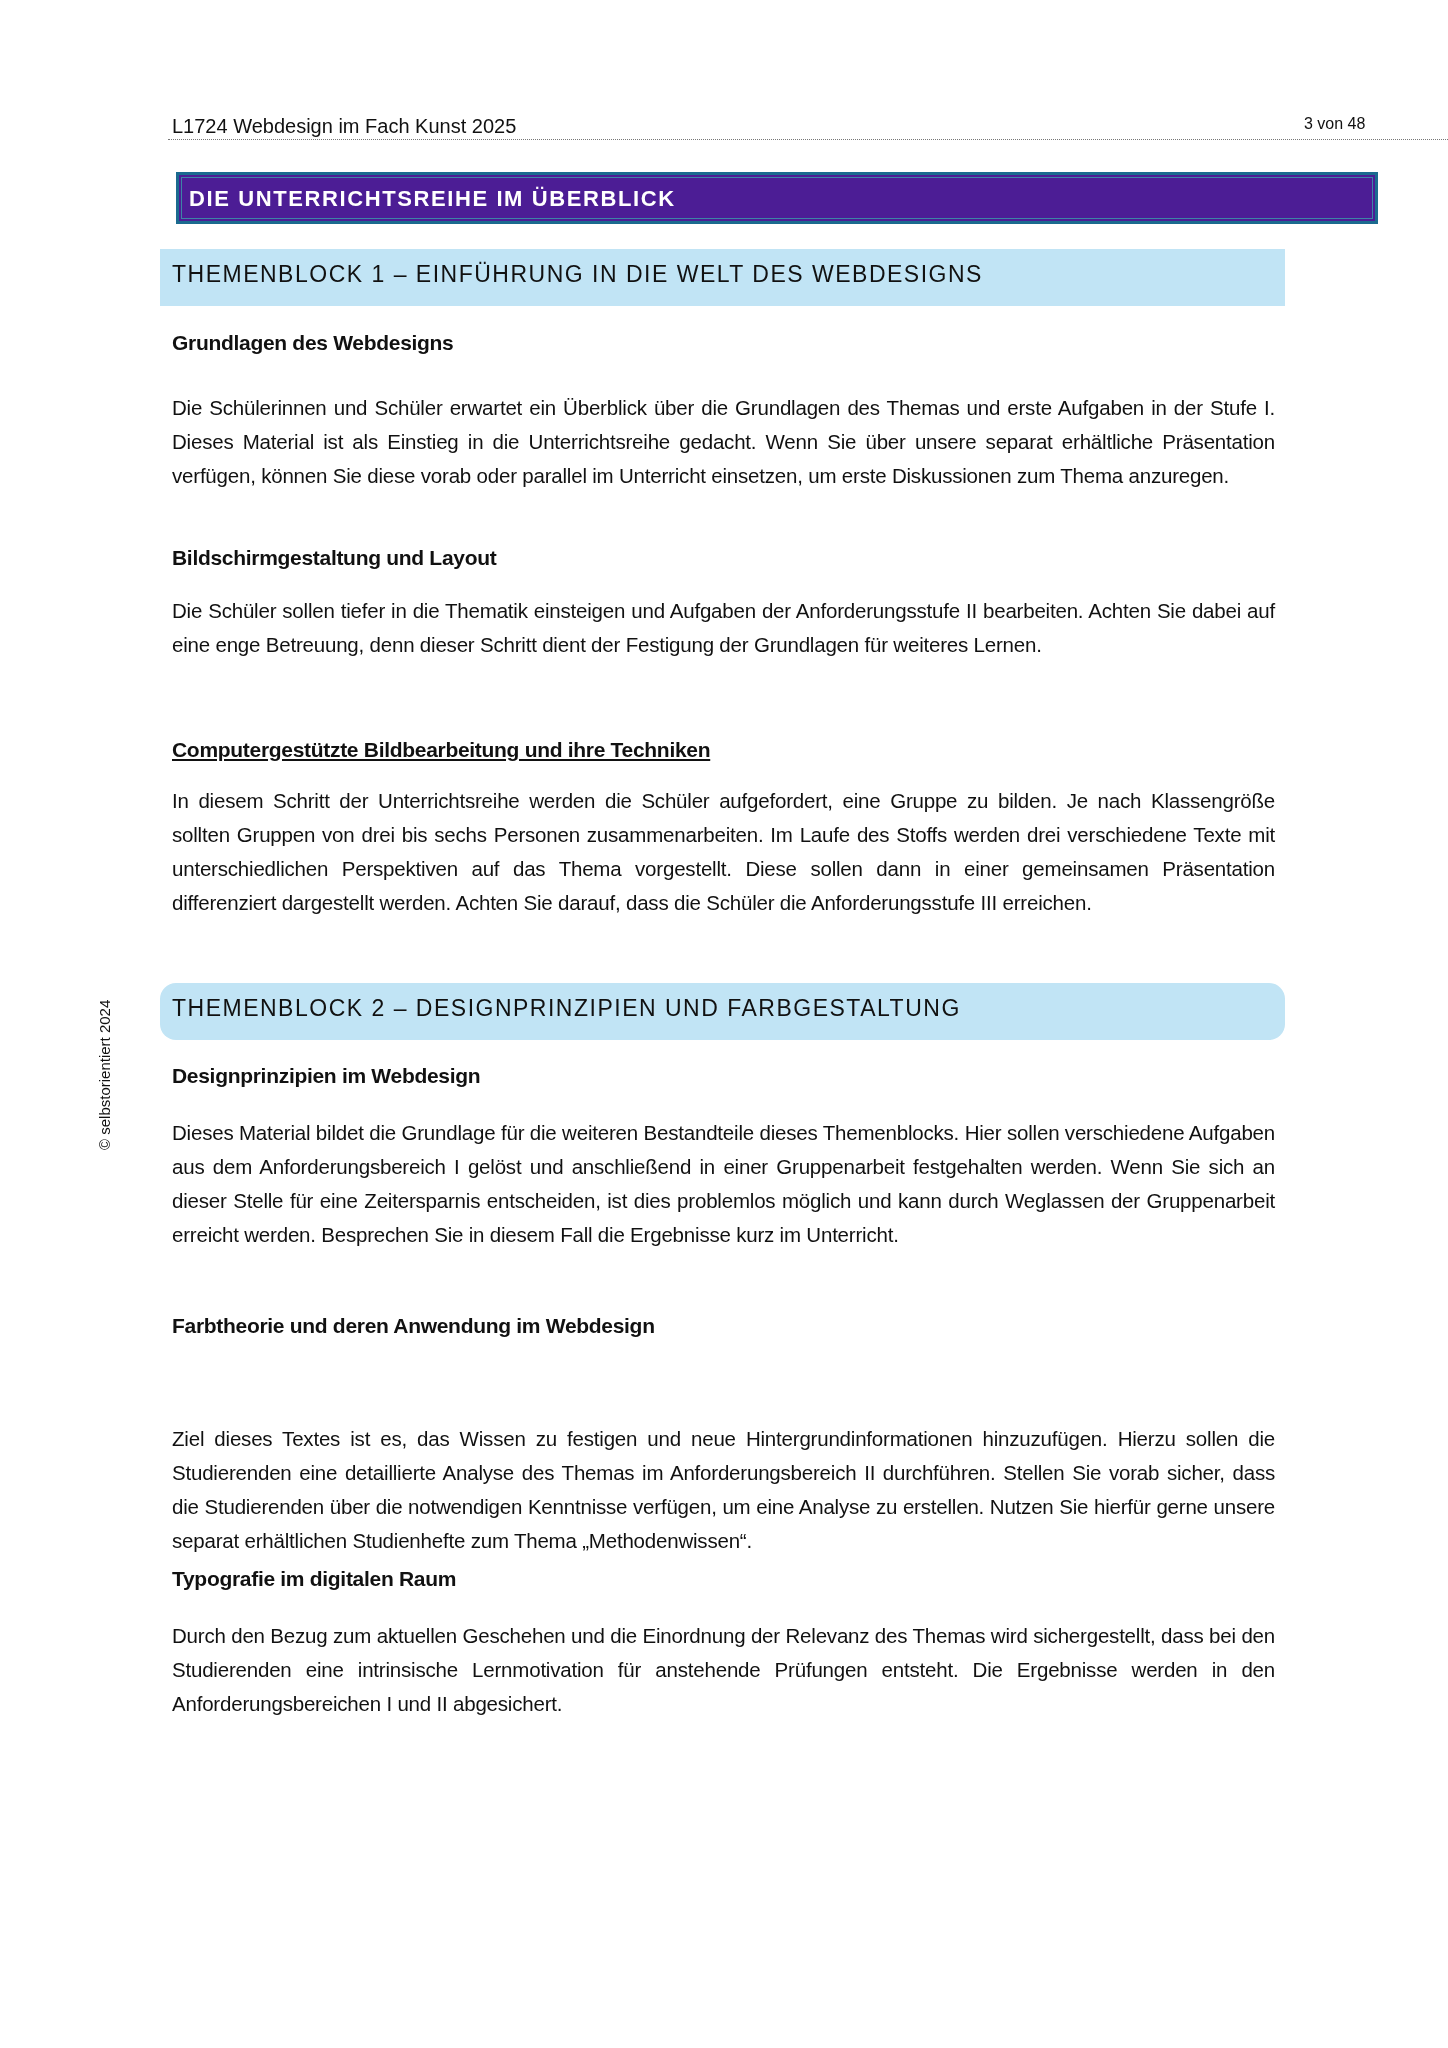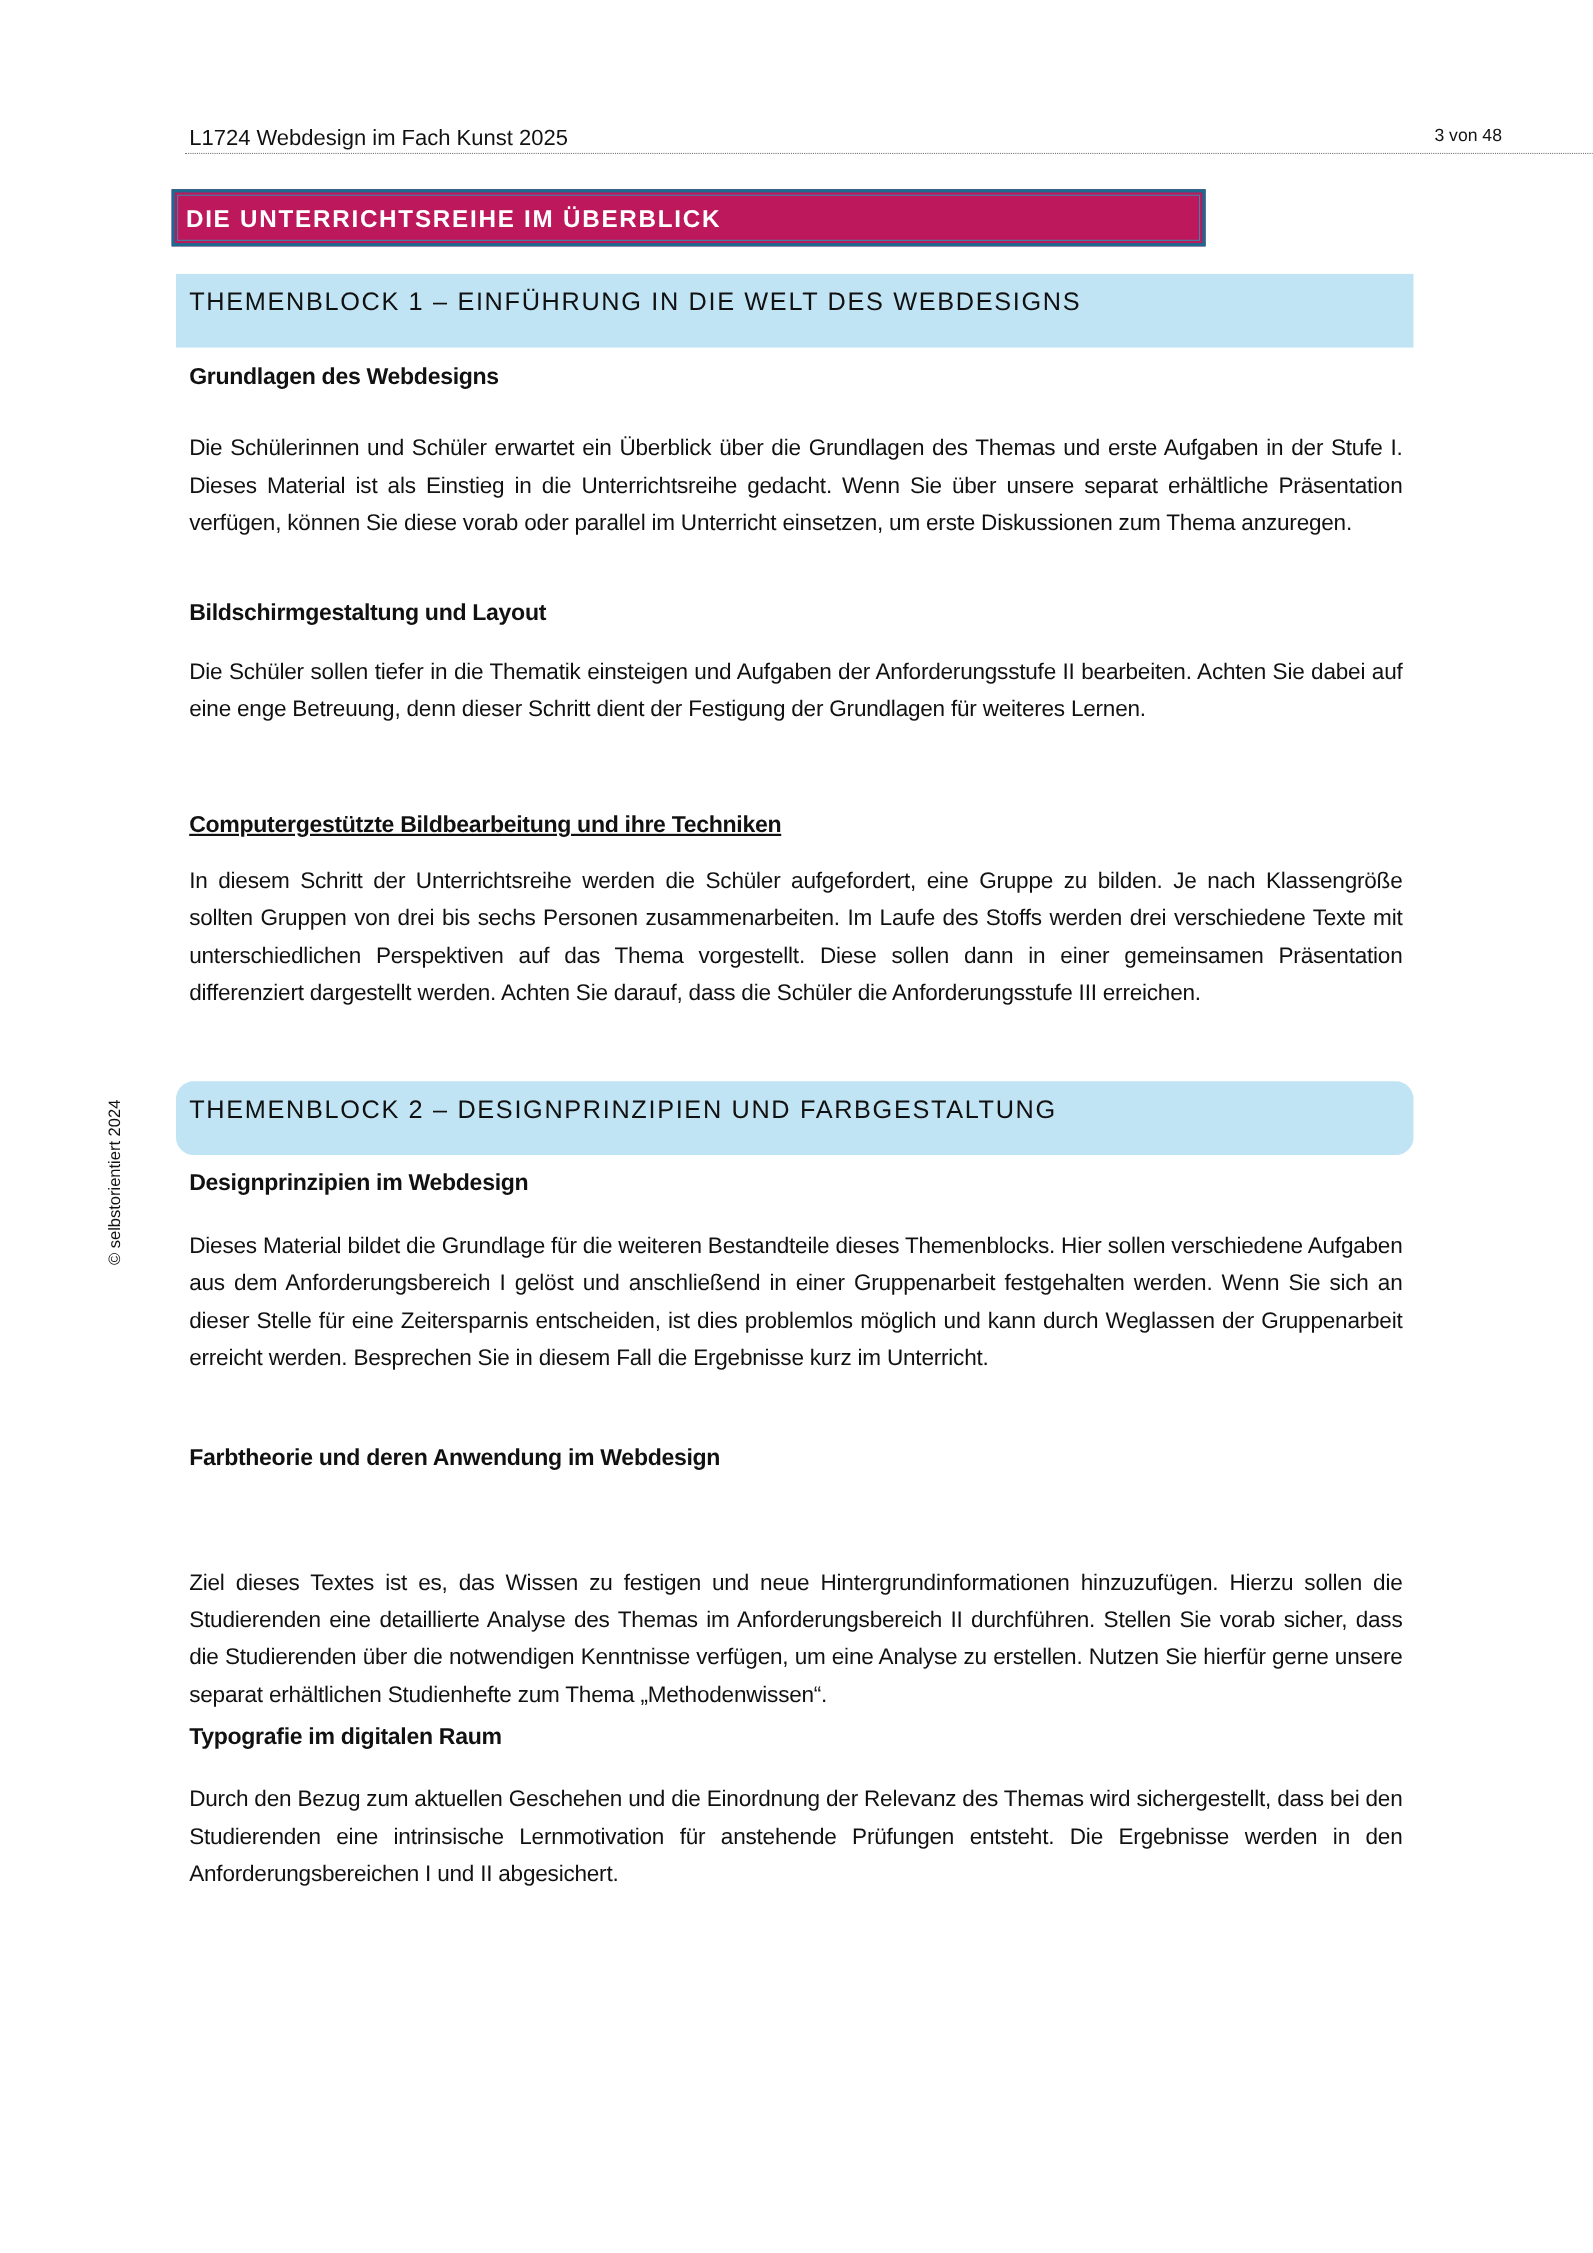--- a/index.html
+++ b/index.html
@@ -2,23 +2,23 @@
 <html><head>
   <meta charset="utf-8">
   <style>
     html, body { margin: 0; padding: 0; background: #ffffff; }
     body { width: 1448px; height: 2048px; position: relative; overflow: hidden; font-family: "Liberation Sans", sans-serif; color: #111; }
     .page-header { position: absolute; left: 172px; top: 115px; width: 1276px; height: 24px; }
     .page-header .doc-title { position: absolute; left: 0; top: 0; font-size: 20px; color: #111; }
     .page-header .page-num { position: absolute; left: 1132px; top: 0; font-size: 16px; color: #111; }
     .header-rule { position: absolute; left: 168px; top: 139px; width: 1280px; height: 0; border-top: 1px dotted #777; }
     .side-copyright { position: absolute; left: 96px; top: 1150px; transform-origin: left top; transform: rotate(-90deg); font-size: 15px; color: #111; white-space: nowrap; }
-    .main-title-bar { position: absolute; left: 156px; top: 172px; width: 940px; height: 52px; background: #be185d; box-sizing: border-box; border: 3px solid #1b6a8f; outline: 1px solid #3d84a6; outline-offset: -6px; }
+    .main-title-bar { position: absolute; left: 176px; top: 172px; width: 1202px; height: 52px; background: #4c1d95; box-sizing: border-box; border: 3px solid #1b6a8f; outline: 1px solid #3d84a6; outline-offset: -6px; }
     .main-title-bar span { position: absolute; left: 10px; top: 11px; color: #ffffff; font-weight: bold; font-size: 22px; letter-spacing: 1.6px; }
-    .block-bar { position: absolute; left: 160px; width: 1125px; height: 67px; background: #c1e4f5; }
+    .block-bar { position: absolute; left: 160px; width: 1125px; height: 57px; background: #c1e4f5; }
     .block-bar span { position: absolute; left: 12px; top: 12px; font-size: 23px; letter-spacing: 1.5px; color: #111; }
     .content { position: absolute; left: 172px; width: 1103px; }
     .sub-heading { font-weight: bold; font-size: 21px; margin: 0; line-height: 28px; letter-spacing: -0.3px; }
     .para { font-size: 20.5px; line-height: 34px; margin: 0; text-align: justify; letter-spacing: -0.2px; }
   </style>
 </head>
 <body>
 
 <div class="page-header">
   <span class="doc-title">L1724 Webdesign im Fach Kunst 2025</span>

